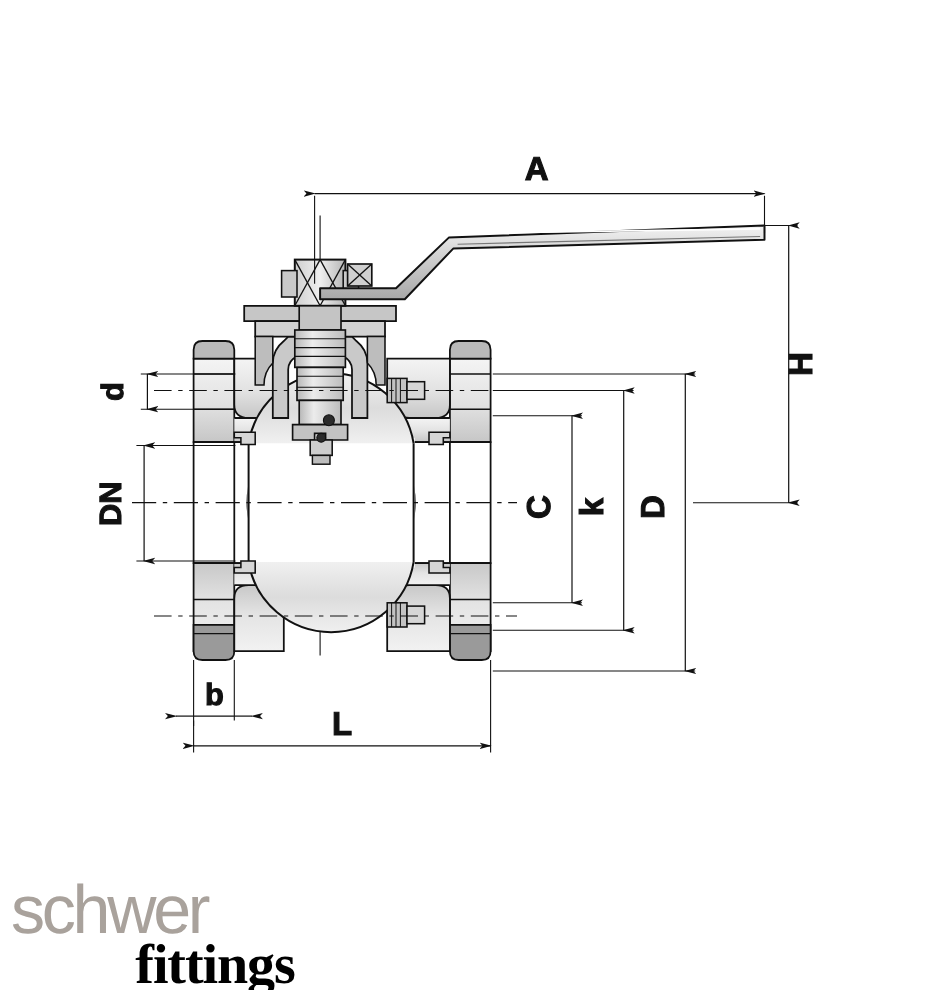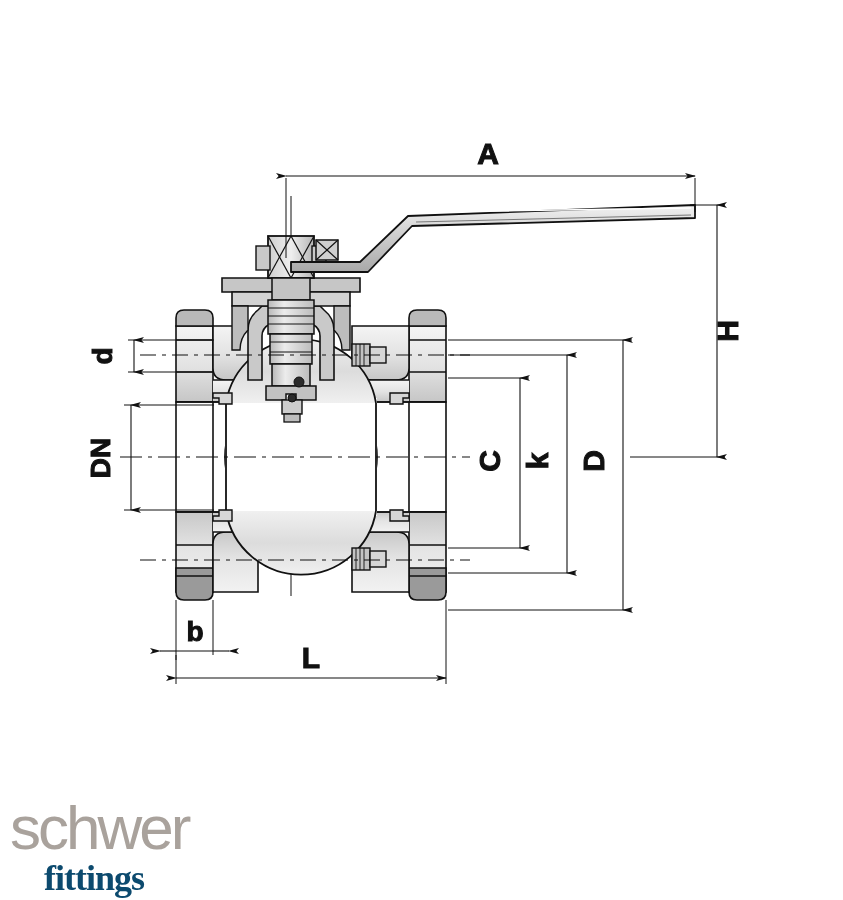--- a/index.html
+++ b/index.html
@@ -3,22 +3,22 @@
 <meta charset="utf-8">
 <style>
   html,body{margin:0;padding:0;background:#ffffff;}
   body{width:843px;height:900px;font-family:"Liberation Sans",sans-serif;overflow:hidden;}
   #stage{position:relative;width:843px;height:900px;background:#ffffff;}
   svg#drawing{position:absolute;left:0;top:0;width:843px;height:900px;display:block;}
   .dimtext{font-family:"Liberation Sans",sans-serif;font-weight:bold;fill:#111111;}
   #logo{position:absolute;left:8px;top:800px;width:260px;height:95px;}
   .logo-main{font-family:"Liberation Sans",sans-serif;font-weight:normal;font-size:62px;
              color:#a9a29c;letter-spacing:-3px;line-height:56px;margin:0;padding:0 0 0 2px;}
-  .logo-sub{font-family:"Liberation Serif",serif;font-weight:bold;font-size:36px;
-            color:#0c4a6e;letter-spacing:-1px;line-height:40px;margin:0;padding:2px 0 0 36px;}
+  .logo-sub{font-family:"Liberation Serif",serif;font-weight:bold;font-size:51px;
+            color:#000000;letter-spacing:-1px;line-height:40px;margin:0;padding:2px 0 0 36px;text-align:right;}
 </style>
 </head>
 <body>
 
 <div id="stage">
 
   <svg id="drawing" viewBox="0 0 843 900">
     <defs>
       <linearGradient id="gBodyV" x1="0" y1="0" x2="0" y2="1">
         <stop offset="0%" stop-color="#f4f4f4"></stop>

